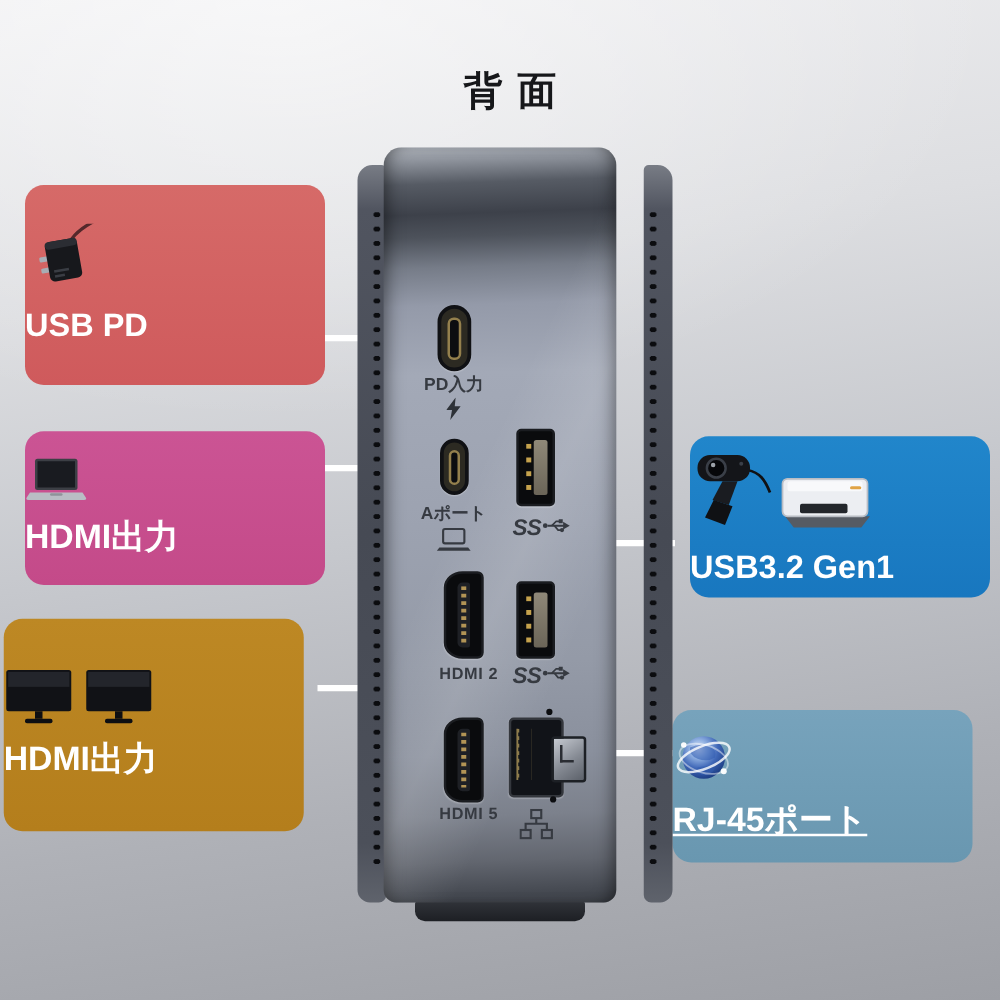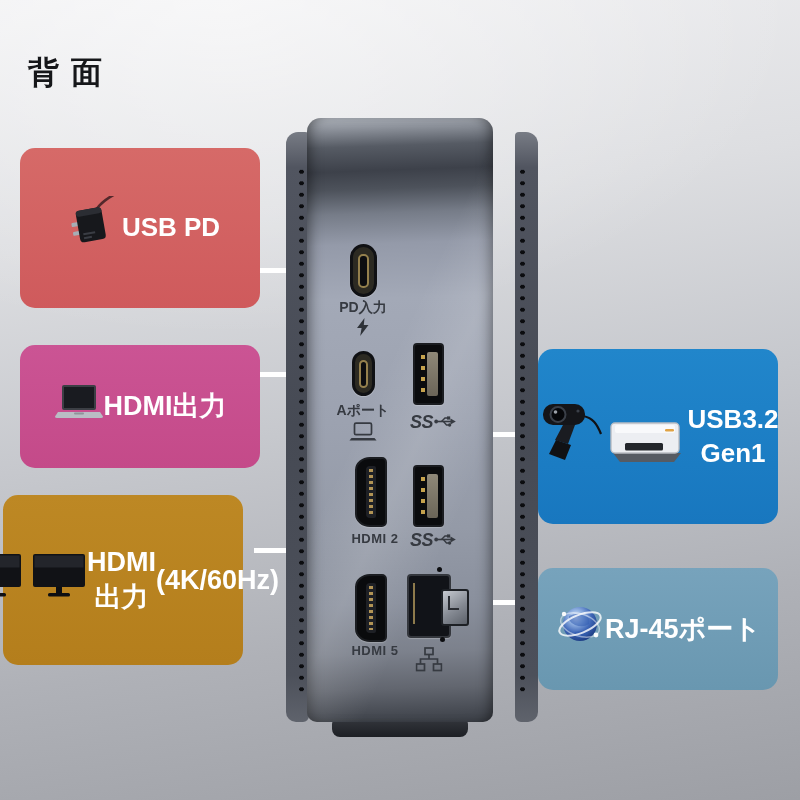--- a/index.html
+++ b/index.html
@@ -7,37 +7,37 @@
     width:800px;height:800px;overflow:hidden;
     font-family:"Liberation Sans","DejaVu Sans",sans-serif;
   }
   .stage{
     position:relative;width:800px;height:800px;
     background:
       radial-gradient(120% 70% at 28% 0%, rgba(255,255,255,.55), rgba(255,255,255,0) 60%),
       linear-gradient(172deg,#f0f0f2 0%,#dddee1 28%,#c6c8cd 52%,#afb1b7 76%,#9d9fa5 100%);
   }
   .page-title{
-    position:absolute;top:52px;left:0;right:0;
+    position:absolute;top:52px;left:0;right:0;text-align:center;
     font-size:31px;font-weight:700;color:#16171a;letter-spacing:12px;
     padding-left:28px;
   }
   
   .callout{
     position:absolute;width:240px;border-radius:15px;
-    display:flex;flex-direction:row;align-items:center;justify-content:center;
+    display:flex;flex-direction:column;align-items:flex-start;justify-content:center;
     color:#fff;font-weight:700;text-align:center;line-height:1.28;
   }
   .callout .txt{display:block;}
   .callout .icon-wrap{display:flex;align-items:center;justify-content:center;margin-bottom:9px;}
   .co-usb-pd{left:20px;top:148px;height:160px;background:linear-gradient(#d66a68,#cf5a5c);font-size:26px;}
   .co-pc{left:20px;top:345px;height:123px;background:linear-gradient(#cb5494,#c44a89);font-size:27px;}
   .co-hdmi{left:3px;top:495px;height:170px;background:linear-gradient(#bd8824,#b47e1c);font-size:27px;}
-  .co-usb-a{left:538px;top:349px;height:175px;background:linear-gradient(#2186cb,#1877bf);font-size:26px;}
-  .co-rj45{left:538px;top:568px;height:122px;background:linear-gradient(#77a3bc,#6997b0);font-size:27px;}
+  .co-usb-a{left:552px;top:349px;height:129px;background:linear-gradient(#2186cb,#1877bf);font-size:26px;}
+  .co-rj45{left:538px;top:568px;height:122px;background:linear-gradient(#77a3bc,#6997b0);font-size:27px;text-decoration:underline;}
   
   .line{position:absolute;background:#ffffff;}
   
   .device{position:absolute;left:286px;top:118px;width:252px;height:624px;}
   .fin{
     position:absolute;top:14px;width:23px;height:590px;z-index:1;
     background:linear-gradient(to bottom,#787c85 0%,#515560 6%,#464a54 50%,#4c505a 92%,#5f636c 100%);
   }
   .fin.left{left:0;border-radius:12px 4px 6px 10px;}
   .fin.right{right:0;border-radius:4px 12px 10px 6px;}
@@ -210,21 +210,20 @@
         </g>
         <g transform="translate(64 0)">
           <rect x="2" y="1" width="52" height="33" rx="2" fill="#111216"></rect>
           <rect x="3.5" y="2.5" width="49" height="12" fill="#23252b"></rect>
           <rect x="25" y="34" width="6" height="6" fill="#0e0f12"></rect>
           <rect x="17" y="40" width="22" height="3.6" rx="1.6" fill="#0e0f12"></rect>
         </g>
       </svg>
     </span>
     <span class="txt">HDMI出力</span>
-    <span class="txt">(4K/60Hz)</span>
   </div>
 
   <div class="callout co-usb-a">
     <span class="icon-wrap">
       <svg width="150" height="72" viewBox="0 0 150 72">
         <path d="M46 20 C56 22 60 28 64 38" stroke="#101114" stroke-width="2.2" fill="none"></path>
         <rect x="6" y="8" width="42" height="21" rx="10" fill="#141519"></rect>
         <circle cx="21" cy="18.5" r="7.5" fill="#06070a" stroke="#3a3f48" stroke-width="2"></circle>
         <circle cx="18.5" cy="16" r="1.8" fill="#cfd6df" opacity=".75"></circle>
         <circle cx="41" cy="15" r="1.6" fill="#3a3f48"></circle>

